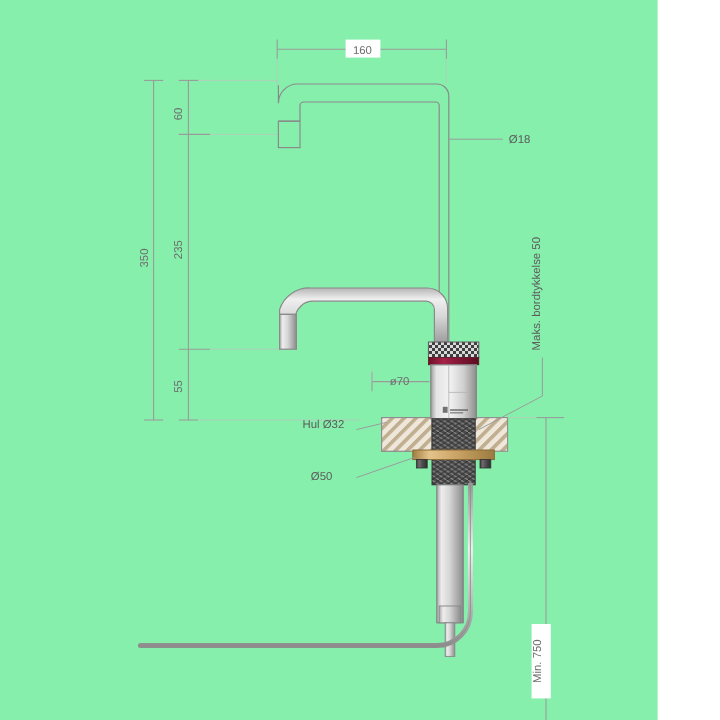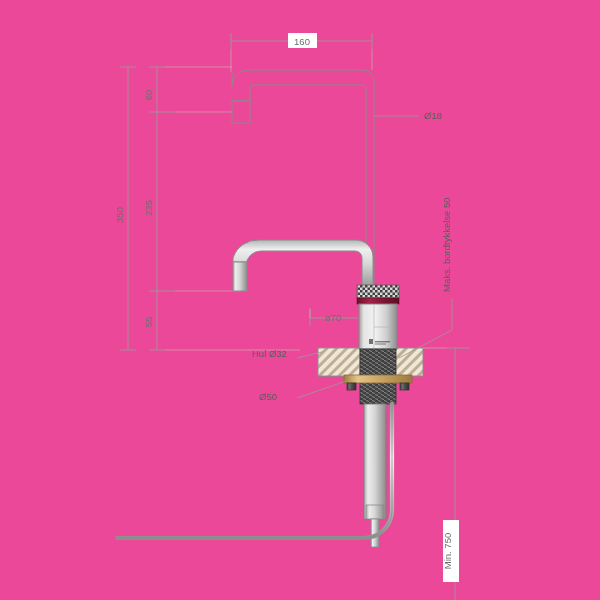--- a/index.html
+++ b/index.html
@@ -1,18 +1,18 @@
 <!DOCTYPE html>
 <html><head>
 <meta charset="utf-8">
 <style>
   html,body{margin:0;padding:0;background:#ffffff;}
   body{width:600px;height:600px;overflow:hidden;
        font-family:"Liberation Sans","DejaVu Sans",sans-serif;}
-  #stage{position:relative;width:600px;height:600px;background:#ec4899;}
+  #stage{position:relative;width:548px;height:600px;background:#86efac;}
   svg{display:block;}
   .dimtxt{font-size:9.5px;fill:#6e6e6e;font-family:"Liberation Sans",sans-serif;}
   .leadtxt{font-size:9.5px;fill:#5c5c5c;font-family:"Liberation Sans",sans-serif;}
 </style>
 </head>
 <body>
 
 <div id="stage">
 <svg width="600" height="600" viewBox="0 0 600 600">
 

